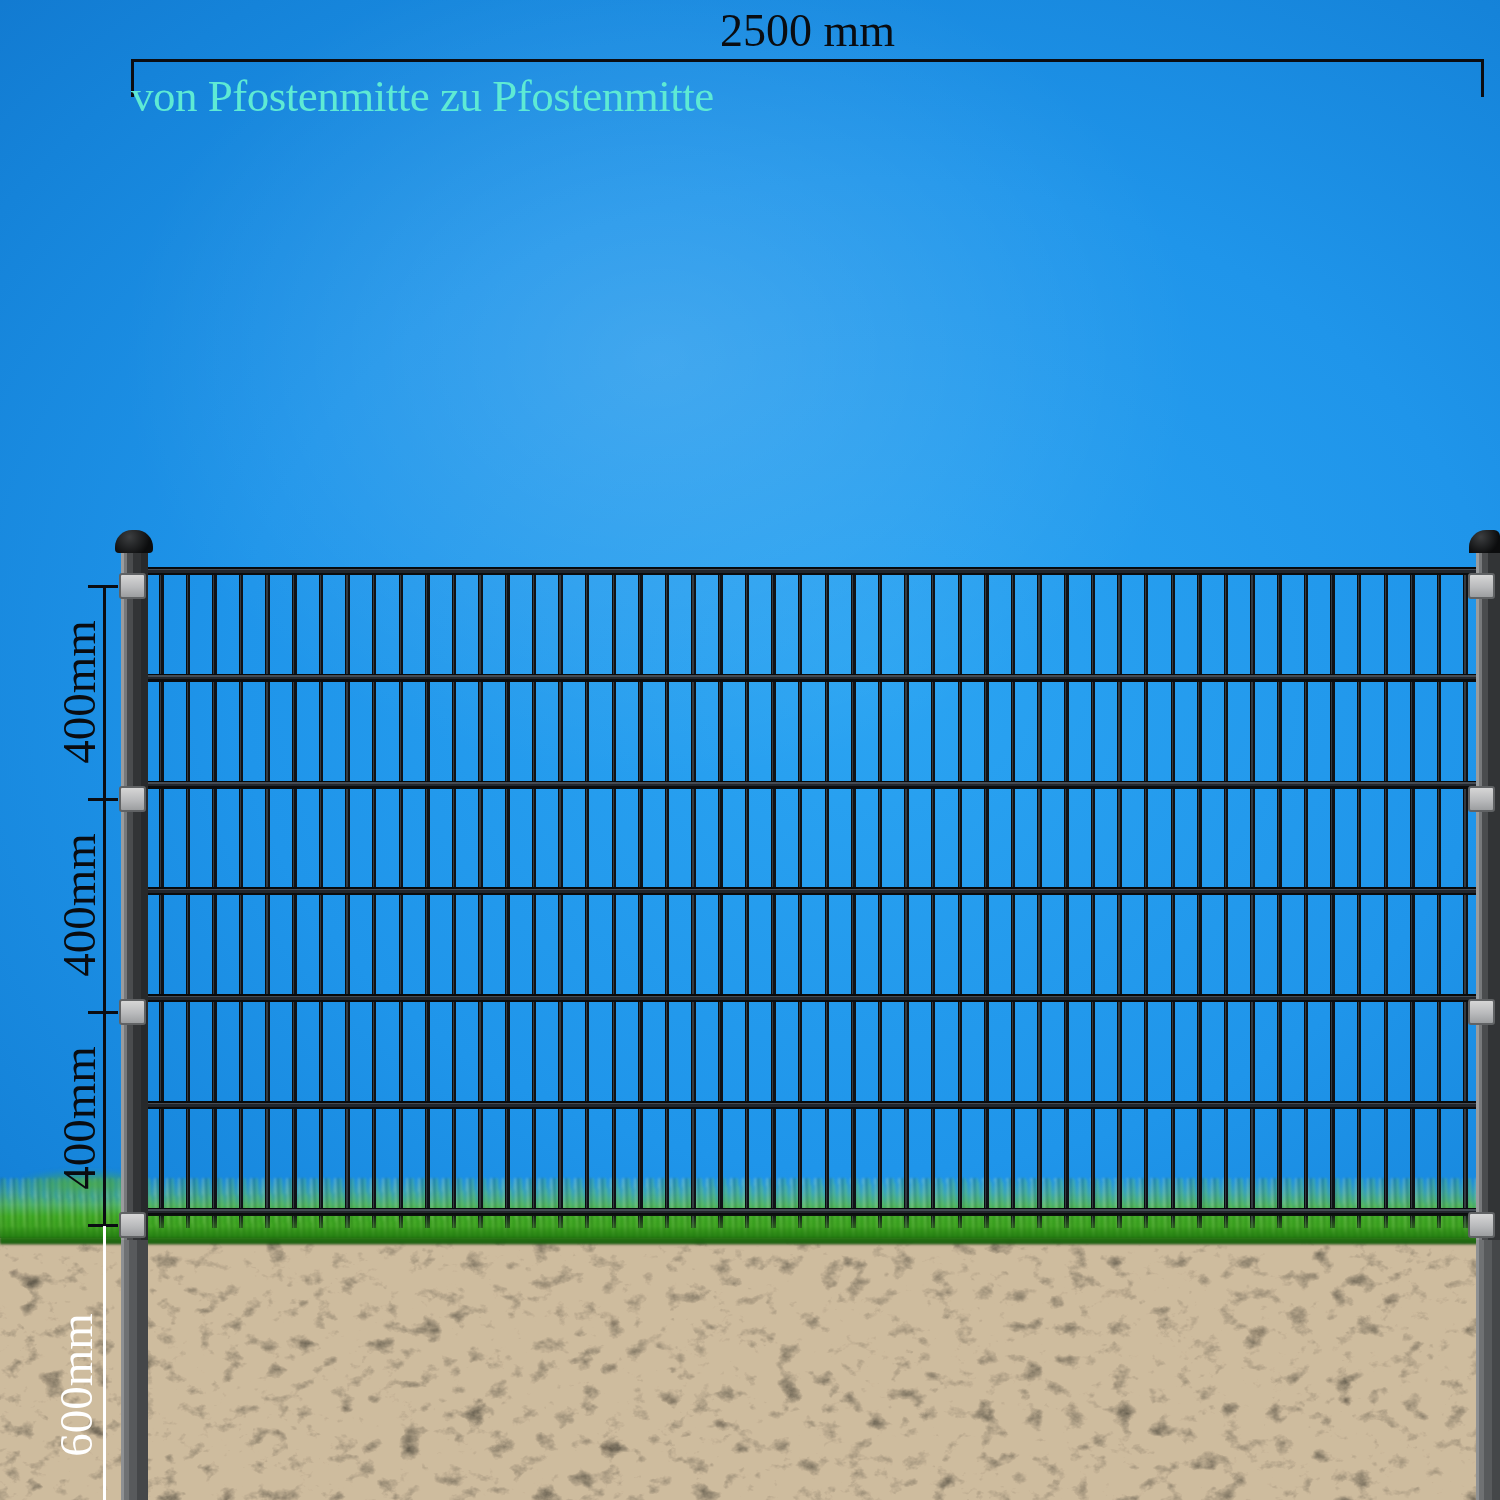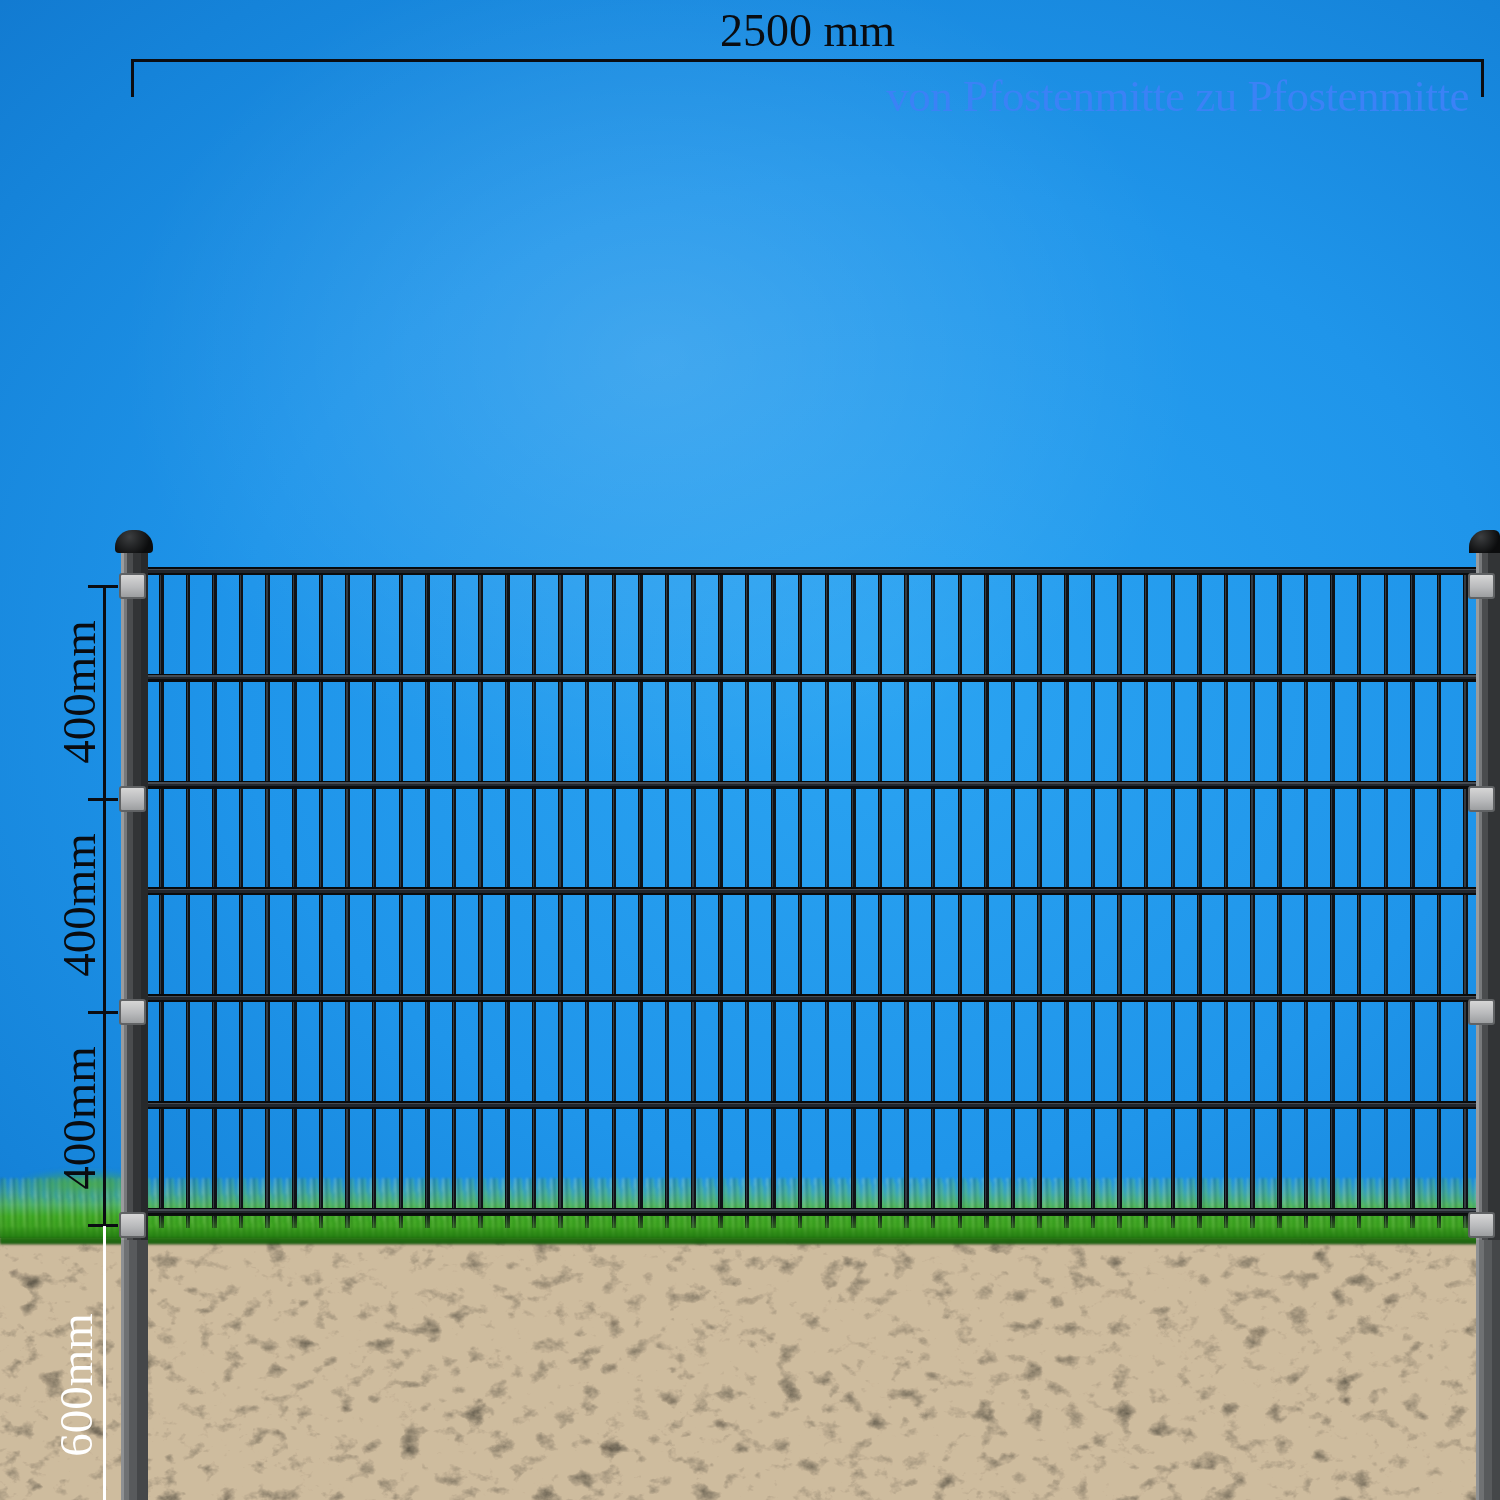--- a/index.html
+++ b/index.html
@@ -135,22 +135,22 @@
   
   .dim{background:#0b0d12;}
   .dim-h-line{left:131px;top:59px;width:1353px;height:3px;}
   .dim-tick-v{width:3px;height:38px;top:59px;}
   .tickL{left:131px;} .tickR{left:1481px;}
   .dim-width-label{
     left:131px;width:1353px;top:6px;text-align:center;
     font-size:46px;color:#0a0c10;letter-spacing:0px;line-height:1.1;
   }
   .dim-width-caption{
-    left:116px;width:1353px;top:72px;text-align:right;
-    font-size:45px;color:#3b82f6;letter-spacing:-0.5px;line-height:1.1;
+    left:131px;width:1353px;top:72px;text-align:left;
+    font-size:45px;color:#5eead4;letter-spacing:-0.5px;line-height:1.1;
   }
   .dim-v-line{left:103px;top:585px;width:3px;height:641px;}
   .dim-tick-h{left:88px;width:30px;height:3px;}
   .ty1{top:585px;} .ty2{top:798px;} .ty3{top:1011px;} .ty4{top:1224px;}
   .section-label{
     color:#0a0c10;font-size:47px;white-space:nowrap;line-height:1;
     transform:translate(-50%,-50%) rotate(-90deg);
   }
   .sl1{left:79px;top:692px;} .sl2{left:79px;top:905px;} .sl3{left:79px;top:1118px;}
   .dim-v-line-white{left:103px;top:1226px;width:3px;height:274px;background:#ffffff;}

